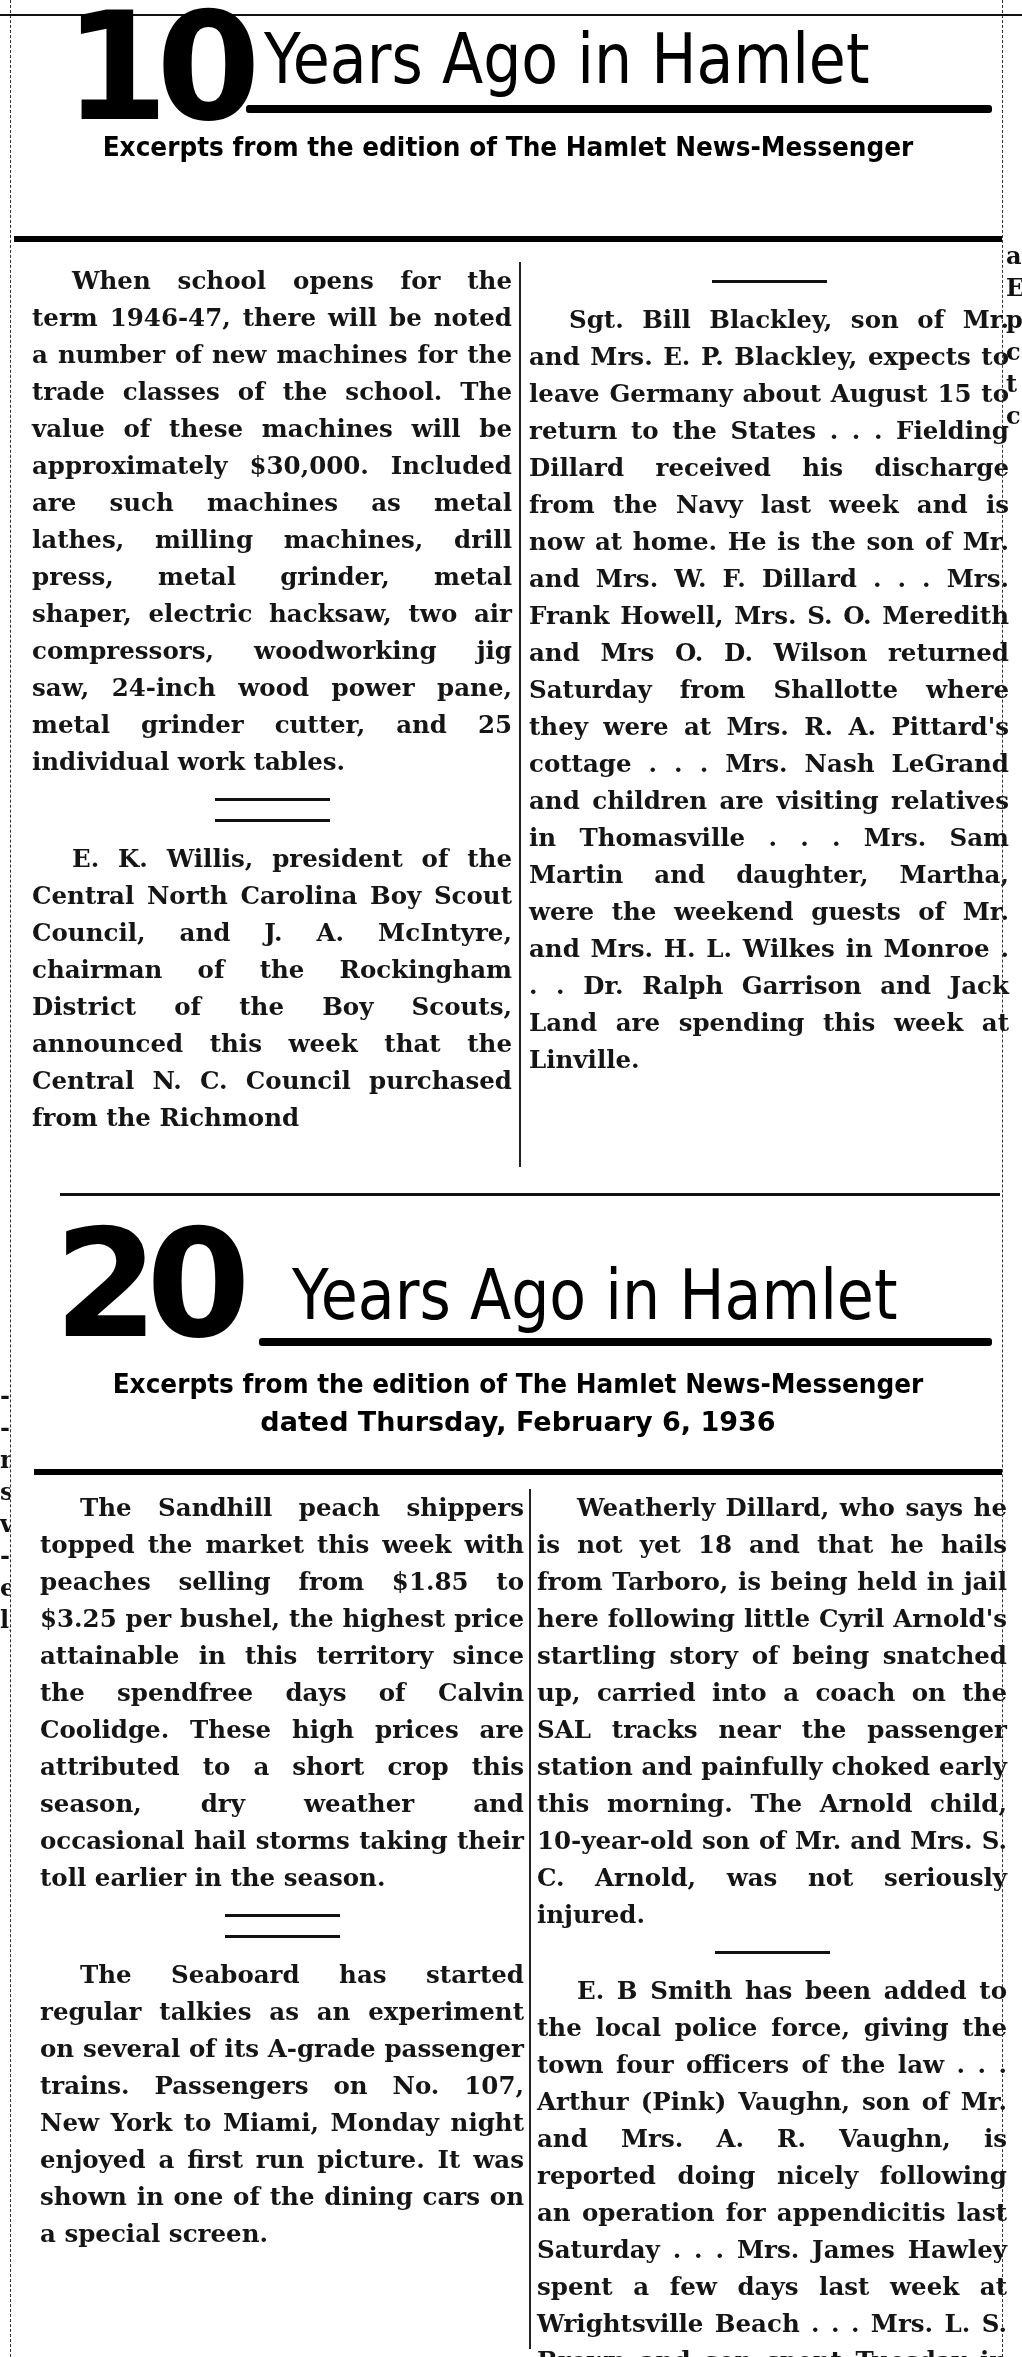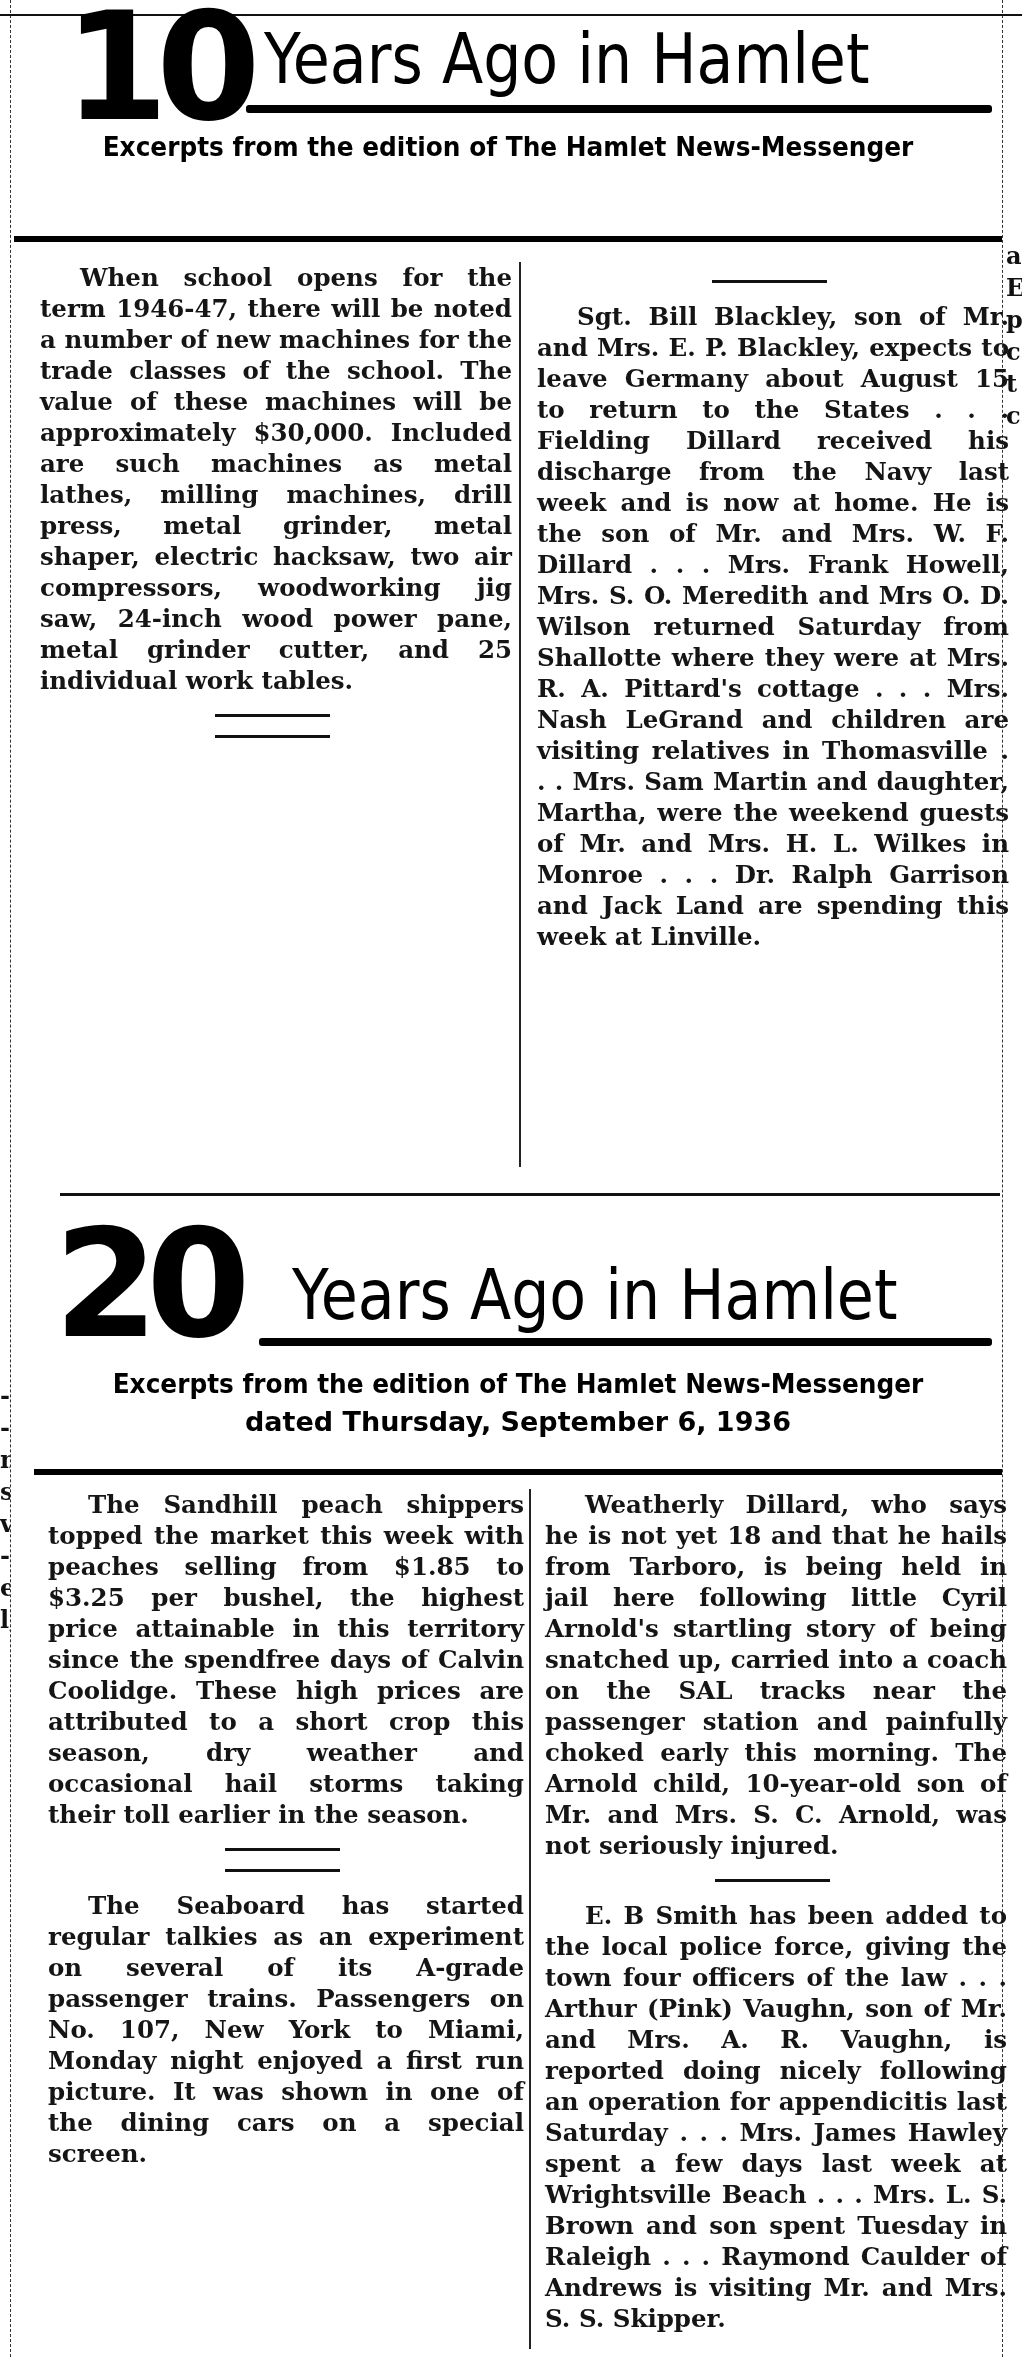--- a/index.html
+++ b/index.html
@@ -10,21 +10,21 @@
   .hdr{position:relative;height:250px;}
   .hdr .num{position:absolute;left:50px;top:-8px;font-family:"DejaVu Sans","Liberation Sans",sans-serif;font-weight:bold;font-size:150px;letter-spacing:-12px;line-height:1;color:#000;}
   .hdr .title{position:absolute;left:250px;top:24px;font-family:"DejaVu Sans","Liberation Sans",sans-serif;font-size:70px;line-height:1;color:#000;transform:scaleX(0.86);transform-origin:left;white-space:nowrap;}
   .hdr .title-rule{position:absolute;left:232px;right:10px;top:105px;height:8px;background:#000;border-radius:3px;}
   .hdr .sub{position:absolute;left:0;right:0;text-align:center;font-family:"DejaVu Sans","Liberation Sans",sans-serif;font-weight:bold;font-size:27px;line-height:38px;color:#000;}
   .hdr .sub1{top:128px;transform:scaleX(0.92);}
   .hdr .sub2{top:166px;}
   .hdr .bottom-rule{position:absolute;left:0;right:0;top:236px;height:6px;background:#000;}
   .cols{position:absolute;left:0;right:0;}
   .col{position:absolute;top:0;width:480px;}
-  .col p{margin:0 0 0 8px;font-size:24.5px;line-height:31px;text-align:justify;text-indent:40px;font-weight:bold;color:#151515;}
+  .col p{margin:0 0 0 0;font-size:24.5px;line-height:37px;text-align:justify;text-indent:40px;font-weight:bold;color:#151515;}
   .col p.cont{text-indent:0;}
   .sep{width:115px;height:3px;background:#111;margin:18px auto 18px auto;}
   .scrap{position:absolute;font-family:"DejaVu Serif","Liberation Serif",serif;font-weight:bold;font-size:24px;color:#111;line-height:32px;}
   .col-divider{position:absolute;width:0;border-left:2px solid #222;}
 </style>
 </head>
 <body>
 
 <div class="rule-v" style="left:10px;top:0;height:2357px;border-left-width:1px;"></div>
 <div class="rule-v" style="left:1002px;top:0;height:2357px;border-left-width:1px;"></div>
@@ -36,38 +36,39 @@
     <div class="title">Years Ago in Hamlet</div>
     <div class="title-rule"></div>
     <div class="sub sub1">Excerpts from the edition of The Hamlet News-Messenger</div>
     <div class="bottom-rule"></div>
   </div>
   <div class="cols" style="top:262px;height:920px;">
     <div class="col" style="left:18px;">
       <p>When school opens for the term 1946-47, there will be noted a number of new machines for the trade classes of the school. The value of these machines will be approximately $30,000. Included are such machines as metal lathes, milling machines, drill press, metal grinder, metal shaper, electric hacksaw, two air compressors, woodworking jig saw, 24-inch wood power pane, metal grinder cutter, and 25 individual work tables.</p>
       <div class="sep"></div>
       <div class="sep"></div>
+      <p>E. K. Willis, president of the Central North Carolina Boy Scout Council, and J. A. McIntyre, chairman of the Rockingham District of the Boy Scouts, announced this week that the Central N. C. Council purchased from the Richmond</p>
     </div>
     <div class="col-divider" style="left:505px;top:0;height:905px;"></div>
     <div class="col" style="left:515px;">
       <div class="sep"></div>
       <p>Sgt. Bill Blackley, son of Mr. and Mrs. E. P. Blackley, expects to leave Germany about August 15 to return to the States . . . Fielding Dillard received his discharge from the Navy last week and is now at home. He is the son of Mr. and Mrs. W. F. Dillard . . . Mrs. Frank Howell, Mrs. S. O. Meredith and Mrs O. D. Wilson returned Saturday from Shallotte where they were at Mrs. R. A. Pittard's cottage . . . Mrs. Nash LeGrand and children are visiting relatives in Thomasville . . . Mrs. Sam Martin and daughter, Martha, were the weekend guests of Mr. and Mrs. H. L. Wilkes in Monroe . . . Dr. Ralph Garrison and Jack Land are spending this week at Linville.</p>
     </div>
   </div>
 </div>
 
 <div class="rule-h" style="left:60px;top:1193px;width:940px;height:3px;"></div>
 
 <div class="section" style="top:1205px;">
   <div class="hdr">
     <div class="num" style="left:40px;top:4px;">20</div>
     <div class="title" style="left:278px;top:55px;">Years Ago in Hamlet</div>
     <div class="title-rule" style="left:245px;top:133px;"></div>
     <div class="sub sub1" style="top:160px;left:20px;">Excerpts from the edition of The Hamlet News-Messenger</div>
-    <div class="sub sub2" style="top:198px;left:20px;">dated Thursday, September 6, 1936</div>
+    <div class="sub sub2" style="top:198px;left:20px;">dated Thursday, February 6, 1936</div>
     <div class="bottom-rule" style="top:264px;left:20px;"></div>
   </div>
   <div class="cols" style="top:284px;height:870px;">
     <div class="col" style="left:26px;width:484px;">
       <p>The Sandhill peach shippers topped the market this week with peaches selling from $1.85 to $3.25 per bushel, the highest price attainable in this territory since the spendfree days of Calvin Coolidge. These high prices are attributed to a short crop this season, dry weather and occasional hail storms taking their toll earlier in the season.</p>
       <div class="sep"></div>
       <div class="sep"></div>
       <p>The Seaboard has started regular talkies as an experiment on several of its A-grade passenger trains. Passengers on No. 107, New York to Miami, Monday night enjoyed a first run picture. It was shown in one of the dining cars on a special screen.</p>
     </div>
     <div class="col-divider" style="left:515px;top:0;height:860px;"></div>

